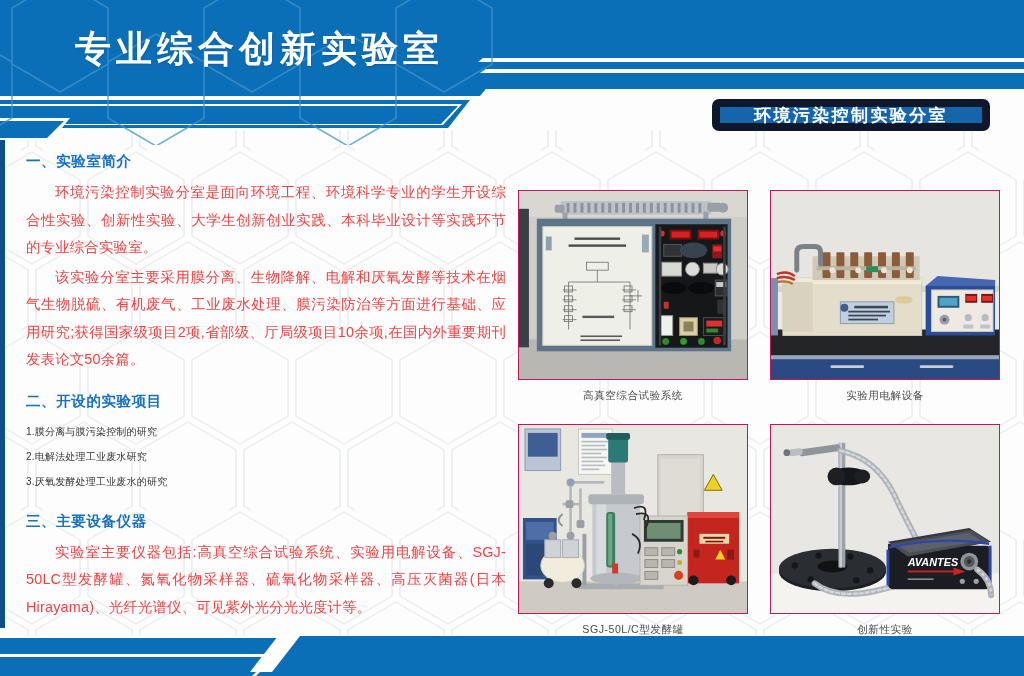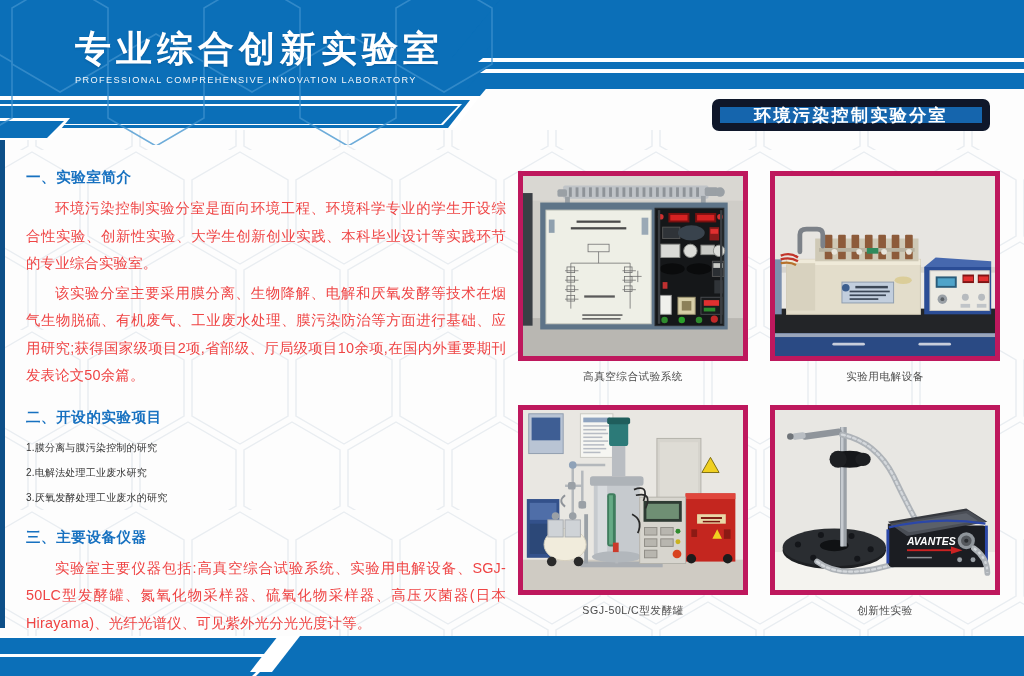--- a/index.html
+++ b/index.html
@@ -34,43 +34,43 @@
     background:#1565ad;border:8px solid #0f172a;border-radius:7px;
     box-sizing:border-box;
     display:flex;align-items:center;justify-content:center;
   }
   .badge span{
     font-size:17px;font-weight:bold;color:#ffffff;letter-spacing:2.4px;
     white-space:nowrap;line-height:1;
   }
 
   
-  .left-col{position:absolute;left:26px;top:168px;width:480px;z-index:3;}
+  .left-col{position:absolute;left:26px;top:152px;width:480px;z-index:3;}
   .h2{
     color:#1771c0;font-size:14.5px;font-weight:bold;letter-spacing:.6px;
     margin:0 0 9px 0;line-height:18px;
   }
   .para{
     color:#ef4444;font-size:14.4px;line-height:27.5px;letter-spacing:.2px;
     margin:0 0 2px 0;text-indent:29px;text-align:justify;
   }
   .gap-b{height:16px;}
   .gap-c{height:18px;}
   .itemlist{margin:0;padding:0;list-style:none;}
   .itemlist li{
     color:#333333;font-size:10px;line-height:25px;letter-spacing:.2px;
   }
 
   
-  .grid{position:absolute;left:518px;top:171px;width:482px;z-index:3;}
+  .grid{position:absolute;left:518px;top:190px;width:482px;z-index:3;}
   .row{display:flex;gap:22px;}
   .cell{width:230px;}
   .photo{
     width:230px;height:190px;position:relative;overflow:hidden;
-    background:#0369a1;border:5px solid #be185d;box-sizing:border-box;
+    background:#0369a1;border:1px solid #be185d;box-sizing:border-box;
   }
   .photo svg{display:block;width:100%;height:100%;}
   .cap{
     text-align:center;font-size:10.6px;color:#4b4b4b;letter-spacing:.5px;
     margin-top:8px;line-height:14px;white-space:nowrap;
   }
   .row2{margin-top:22px;}
 
   
   .footer-wrap{position:absolute;left:0;bottom:0;width:1024px;height:48px;z-index:2;}
@@ -128,21 +128,20 @@
         <polygon points="252,-20 300,8 300,64 252,92 204,64 204,8"></polygon>
         <polygon points="348,34 396,62 396,118 348,146 300,118 300,62"></polygon>
         <polygon points="444,-20 492,8 492,64 444,92 396,64 396,8"></polygon>
         <polygon points="-36,34 12,62 12,118 -36,146 -84,118 -84,62"></polygon>
       </g>
       <rect x="0" y="0" width="1024" height="0" fill="none"></rect>
     </svg>
 
     <div class="title-block">
       <div class="title-cn">专业综合创新实验室</div>
-      <div class="title-en">PROFESSIONAL COMPREHENSIVE INNOVATION LABORATORY</div>
     </div>
 
     <div class="badge">
       <span>环境污染控制实验分室</span>
     </div>
   </div>
 
   <div class="left-stripe"></div>
 
   <div class="left-col">

